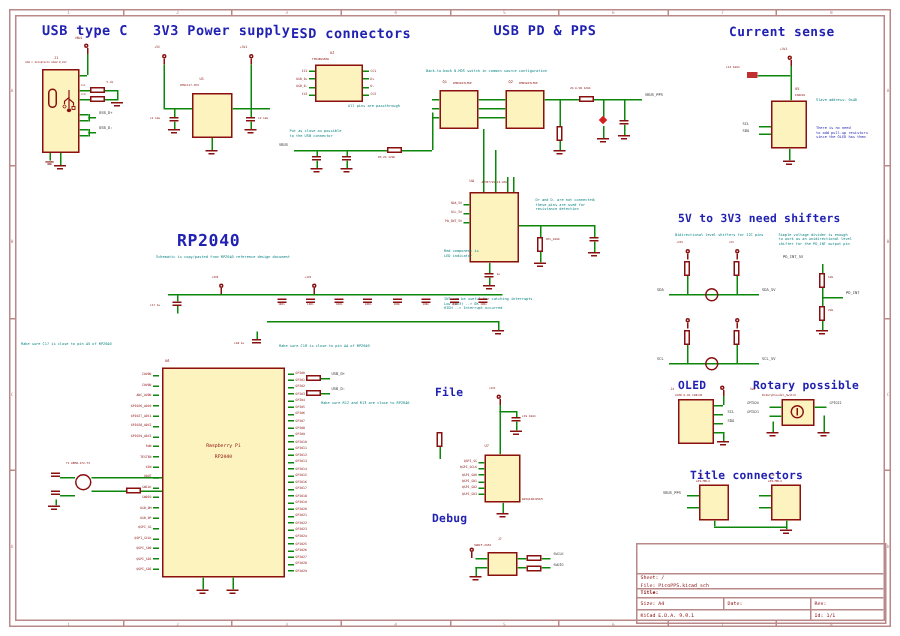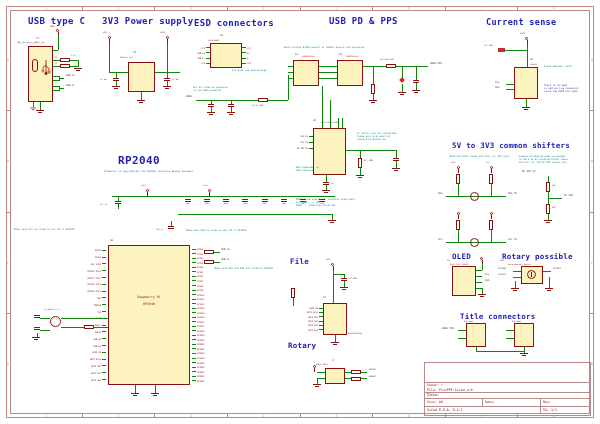--- a/index.html
+++ b/index.html
@@ -661,21 +661,21 @@
   </div>
   <div class="cap" style="left:34px;top:315px"></div>
   <div class="cap" style="left:34px;top:327px"></div>
   <div class="resh" style="left:84px;top:325px"></div>
   <div class="gnd" style="left:32px;top:337px"></div>
   <i class="wv abs" style="left:135px;top:385px;width:1px;height:8px;background:var(--wire)"></i>
   <i class="wv abs" style="left:155px;top:385px;width:1px;height:8px;background:var(--wire)"></i>
   <div class="gnd" style="left:131px;top:393px"></div>
   <div class="gnd" style="left:151px;top:393px"></div>
 
-  <span class="t ttl8" style="left:452px;top:142px">5V to 3V3 common shifters</span>
+  <span class="t ttl8" style="left:452px;top:142px">5V to 3V3 need shifters</span>
   <span class="t note" style="left:450px;top:155px">Bidirectional level shifters for I2C pins</span>
   <span class="t note" style="left:519px;top:155px">Simple voltage divider is enough
 to work as an unidirectional level
 shifter for the PD_INT output pin</span>
   <div class="pwr" style="left:456px;top:166px"></div>
   <span class="t plbl" style="left:451px;top:161px;font-size:1.8px">+3V3</span>
   <div class="pwr" style="left:489px;top:166px"></div>
   <span class="t plbl" style="left:486px;top:161px;font-size:1.8px">+5V</span>
   <div class="resv" style="left:456px;top:174px"></div>
   <div class="resv" style="left:489px;top:174px"></div>
@@ -802,21 +802,21 @@
         <span>QSPI_SD2</span>
         <i></i>
       </div>
       <div class="lrow">
         <span>QSPI_SD3</span>
         <i></i>
       </div>
     </div>
   <div class="gnd" style="left:331px;top:342px"></div>
 
-  <span class="t ttl8" style="left:288px;top:342px">Rotary</span>
+  <span class="t ttl8" style="left:288px;top:342px">Debug</span>
   <span class="t ref" style="left:332px;top:359px;font-size:2px">J7</span>
   <span class="t val" style="left:316px;top:363px">SWDIF-2054</span>
   <div class="comp" style="left:325px;top:368px;width:20px;height:16px"></div>
   <div>
     <i class="wh" style="left:317px;top:372px;width:8px"></i>
       <i class="wh" style="left:317px;top:378px;width:8px"></i>
     <i class="wv" style="left:317px;top:378px;height:6px"></i>
     <i class="wh" style="left:345px;top:372px;width:6px"></i>
       <i class="wh" style="left:361px;top:372px;width:6px"></i>
     <i class="wh" style="left:345px;top:378px;width:6px"></i>

